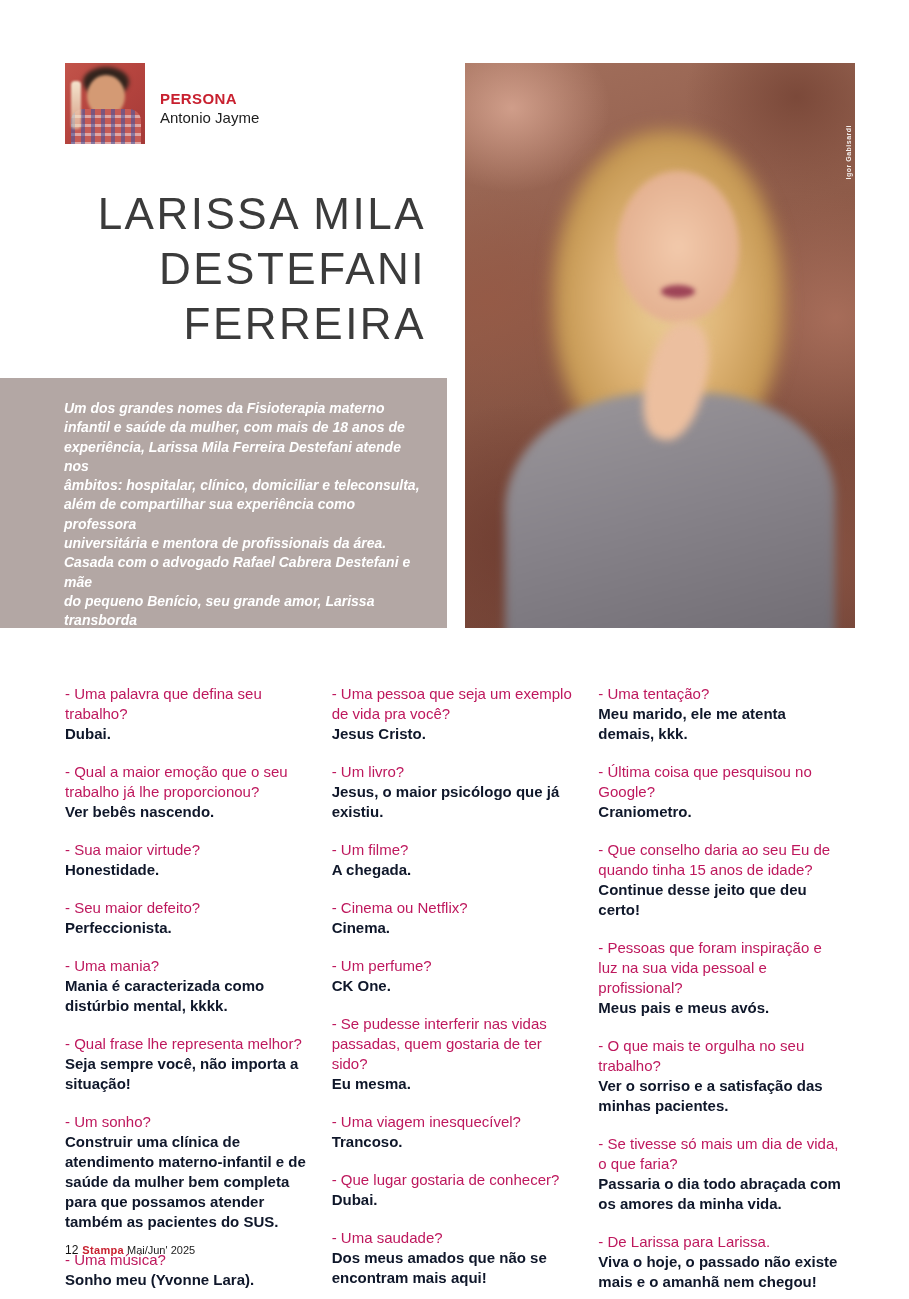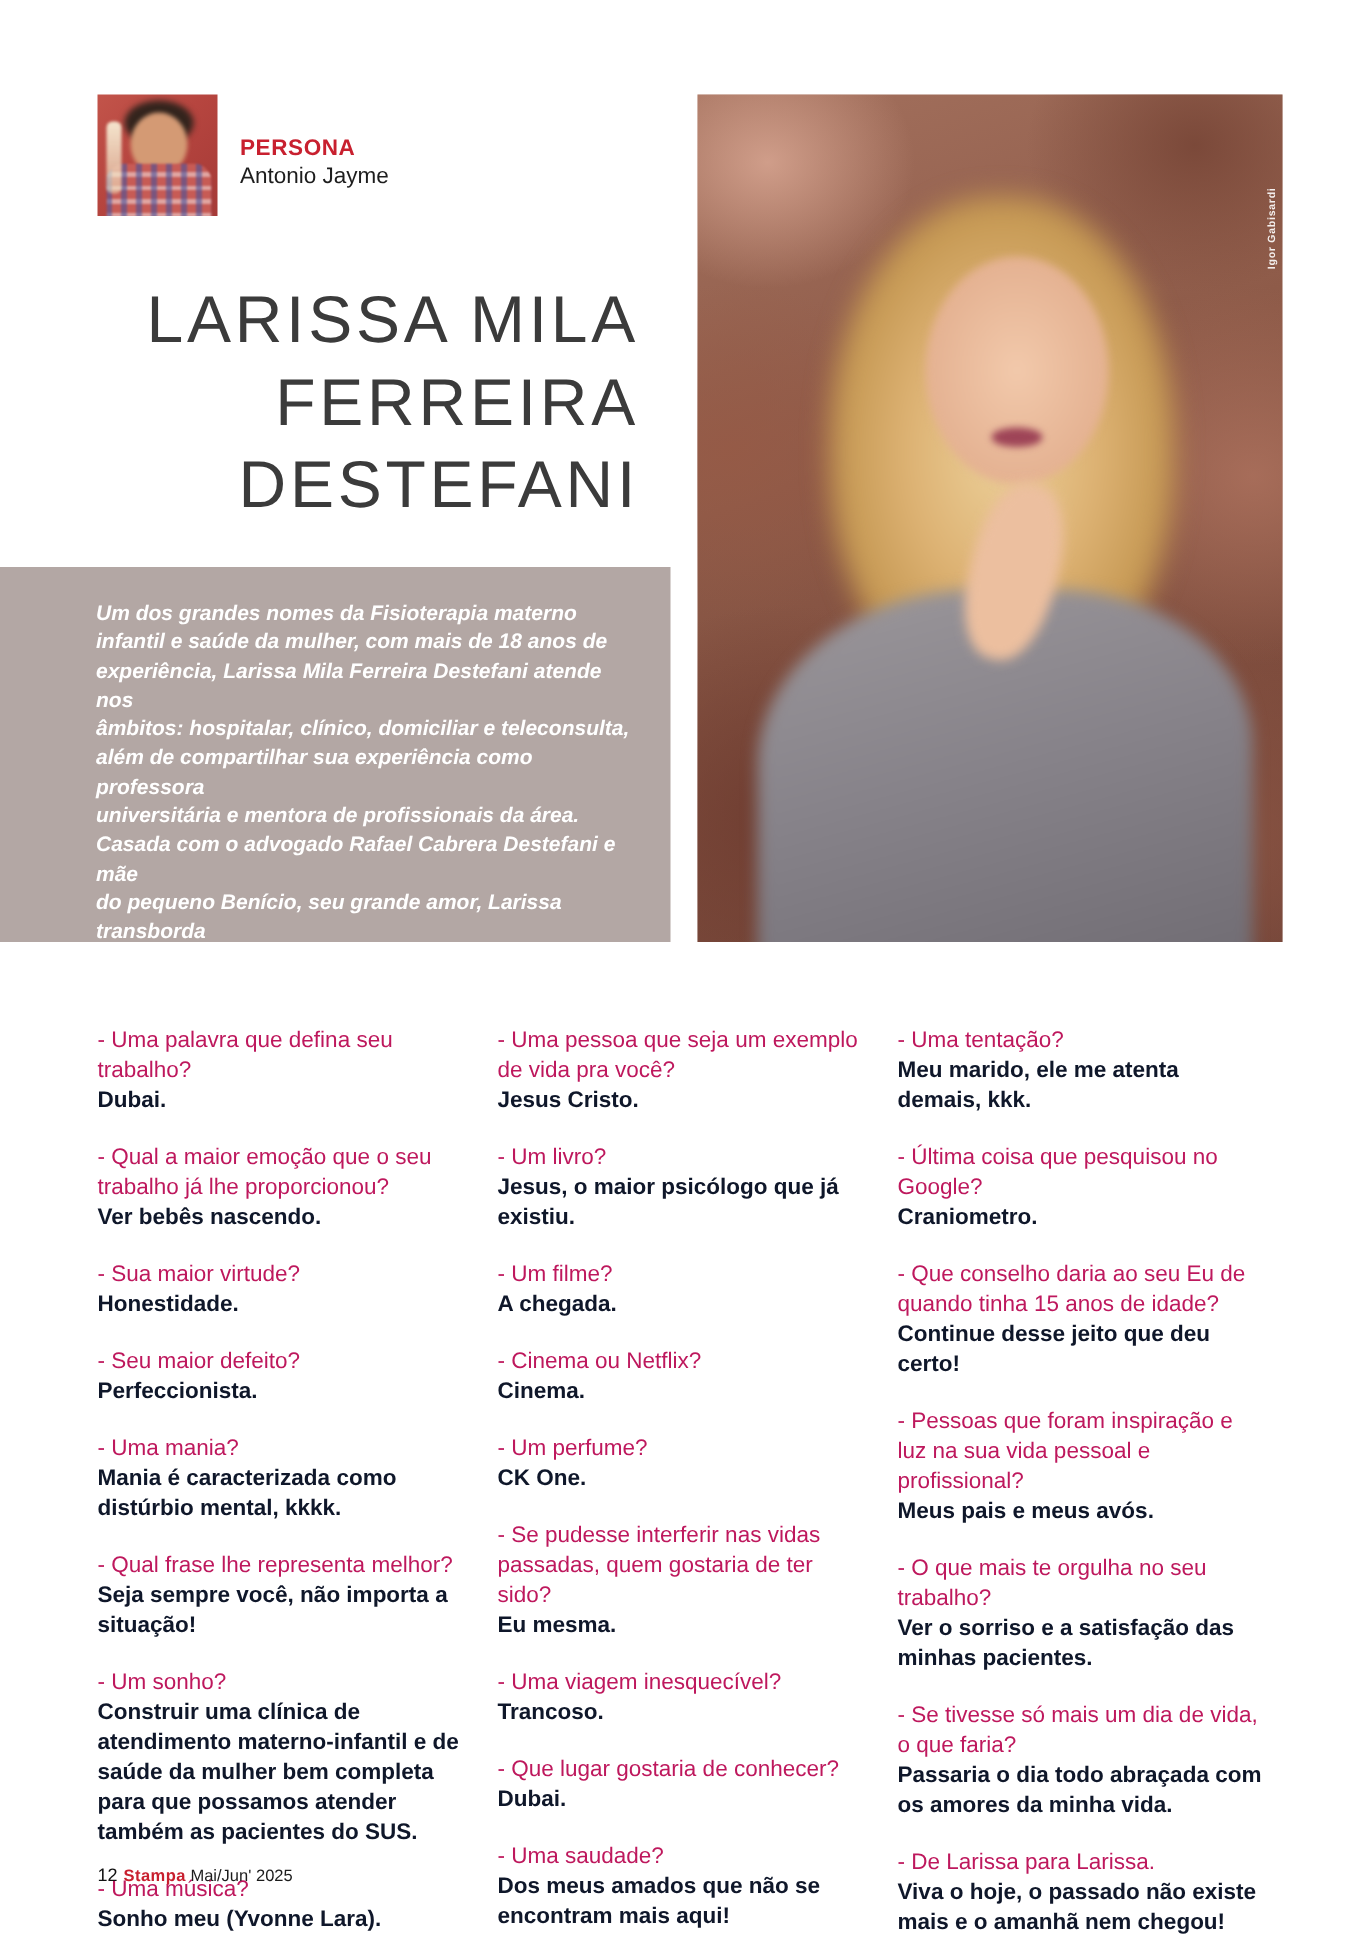--- a/index.html
+++ b/index.html
@@ -76,22 +76,22 @@
     <div class="hair"></div>
     <div class="face"></div>
     <div class="shirt"></div>
     <div class="glass"></div>
   </div>
   <div class="section-label">PERSONA</div>
   <div class="author-name">Antonio Jayme</div>
 
   <h1 class="title">
     <div>LARISSA MILA</div>
+    <div>DESTEFANI</div>
     <div>FERREIRA</div>
-    <div>DESTEFANI</div>
   </h1>
 
   <div class="intro-box">
   <div class="intro-line">Um dos grandes nomes da Fisioterapia materno</div>
 
   <div class="intro-line">infantil e saúde da mulher, com mais de 18 anos de</div>
 
   <div class="intro-line">experiência, Larissa Mila Ferreira Destefani atende nos</div>
 
   <div class="intro-line">âmbitos: hospitalar, clínico, domiciliar e teleconsulta,</div>

